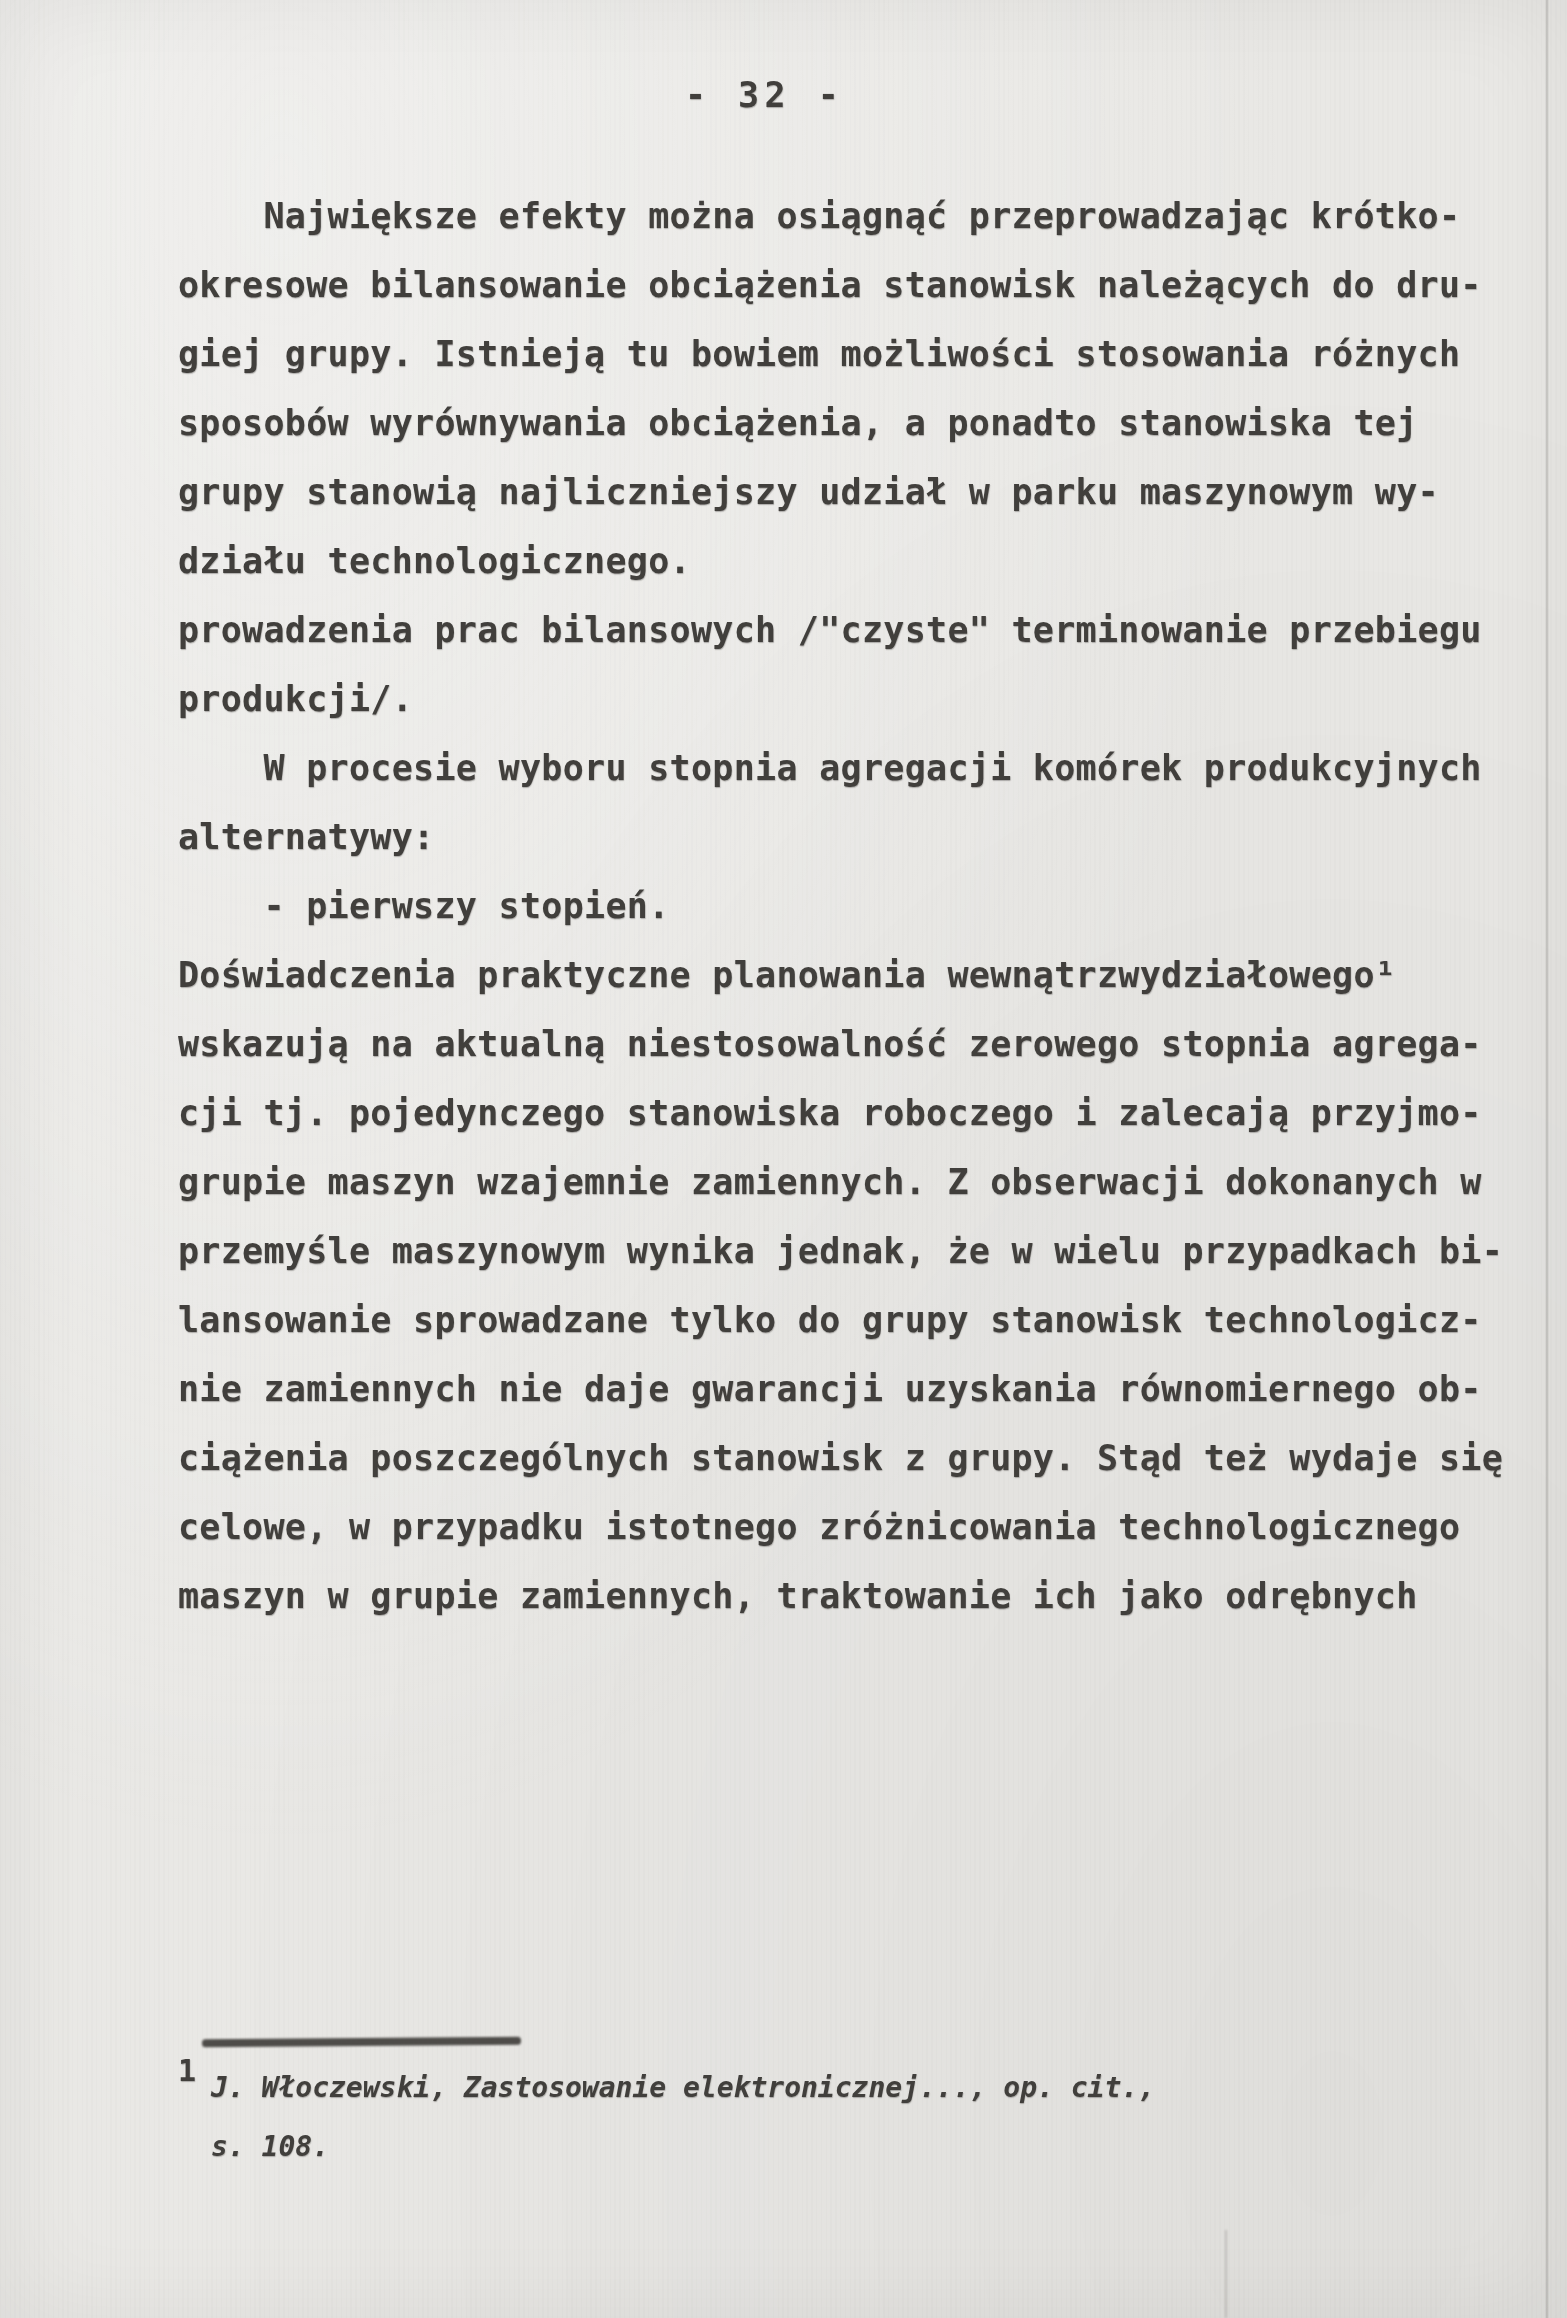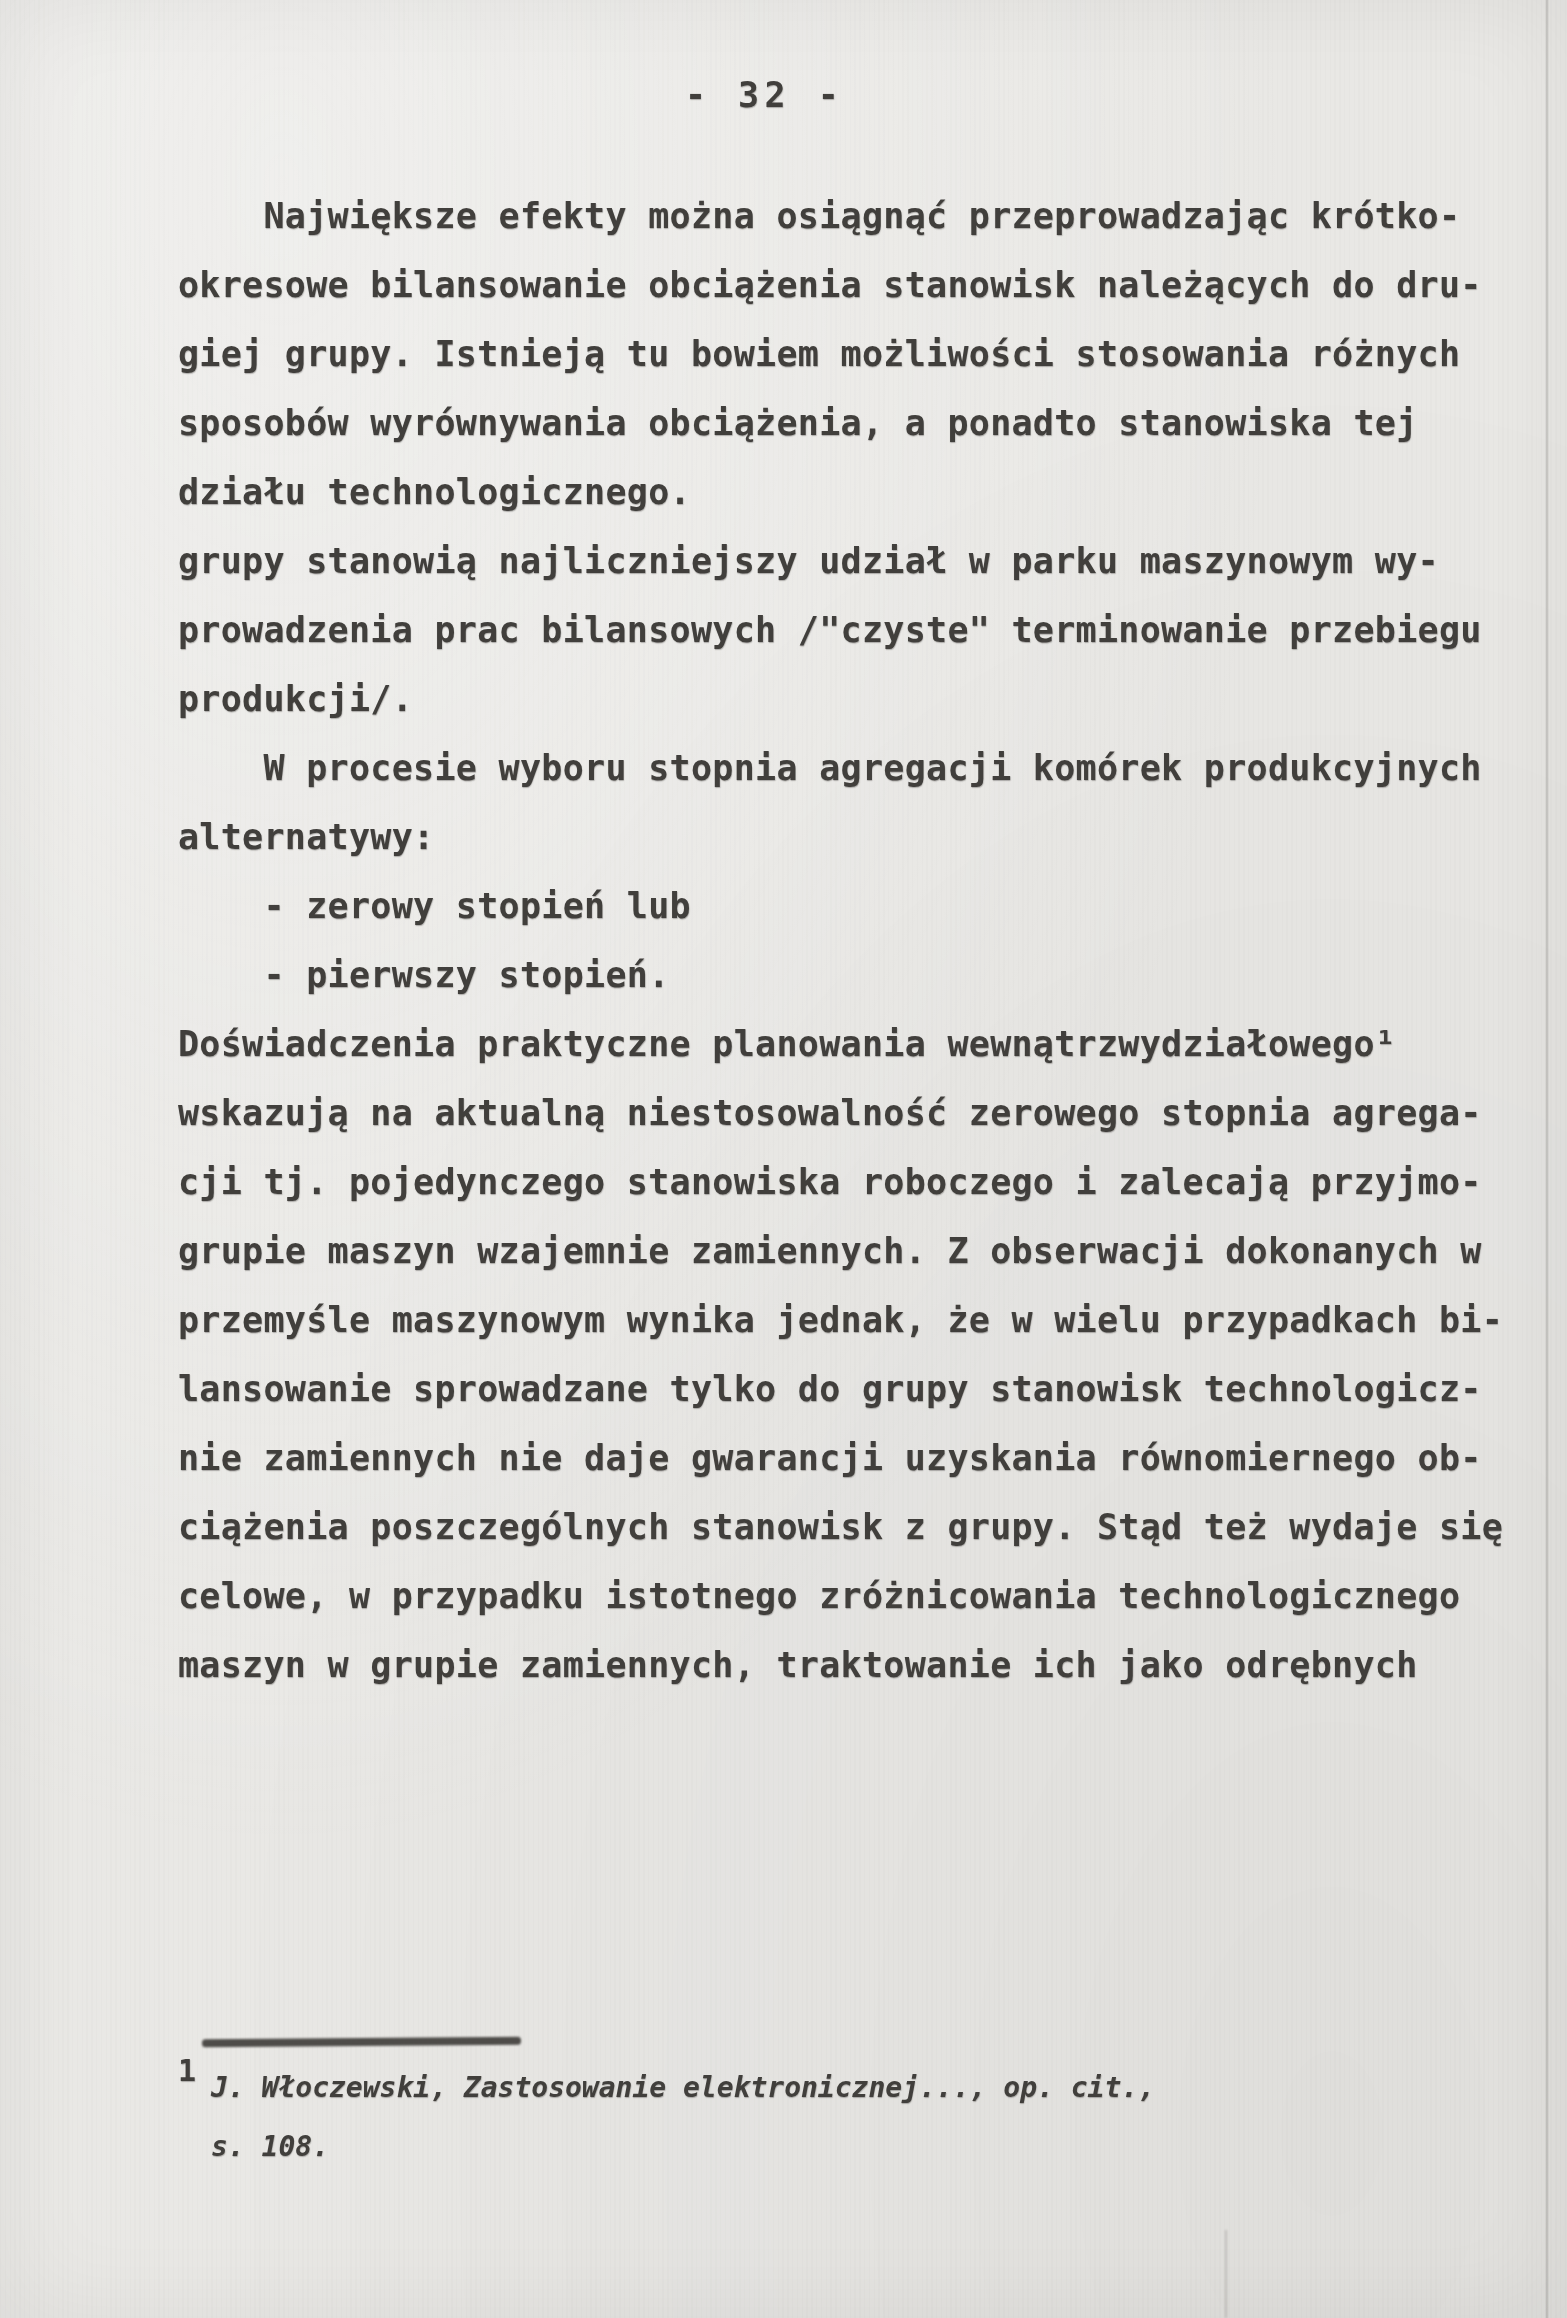--- a/index.html
+++ b/index.html
@@ -108,27 +108,26 @@
 
 <div class="page">
 
   <div class="page-number scan-text">- 32 -</div>
 
   <div class="text-block scan-text">
       <div class="line">    Największe efekty można osiągnąć przeprowadzając krótko-</div>
       <div class="line">okresowe bilansowanie obciążenia stanowisk należących do dru-</div>
       <div class="line">giej grupy. Istnieją tu bowiem możliwości stosowania różnych</div>
       <div class="line">sposobów wyrównywania obciążenia, a ponadto stanowiska tej</div>
+      <div class="line">grupy stanowią najliczniejszy udział w parku maszynowym wy-</div>
       <div class="line">działu technologicznego.</div>
-      <div class="line">grupy stanowią najliczniejszy udział w parku maszynowym wy-</div>
       <div class="line">prowadzenia prac bilansowych /"czyste" terminowanie przebiegu</div>
       <div class="line">produkcji/.</div>
       <div class="line">    W procesie wyboru stopnia agregacji komórek produkcyjnych</div>
       <div class="line">alternatywy:</div>
-      <div class="line">    - zerowy stopień lub</div>
       <div class="line">    - pierwszy stopień.</div>
       <div class="line">Doświadczenia praktyczne planowania wewnątrzwydziałowego¹</div>
       <div class="line">wskazują na aktualną niestosowalność zerowego stopnia agrega-</div>
       <div class="line">cji tj. pojedynczego stanowiska roboczego i zalecają przyjmo-</div>
       <div class="line">grupie maszyn wzajemnie zamiennych. Z obserwacji dokonanych w</div>
       <div class="line">przemyśle maszynowym wynika jednak, że w wielu przypadkach bi-</div>
       <div class="line">lansowanie sprowadzane tylko do grupy stanowisk technologicz-</div>
       <div class="line">nie zamiennych nie daje gwarancji uzyskania równomiernego ob-</div>
       <div class="line">ciążenia poszczególnych stanowisk z grupy. Stąd też wydaje się</div>
       <div class="line">celowe, w przypadku istotnego zróżnicowania technologicznego</div>

